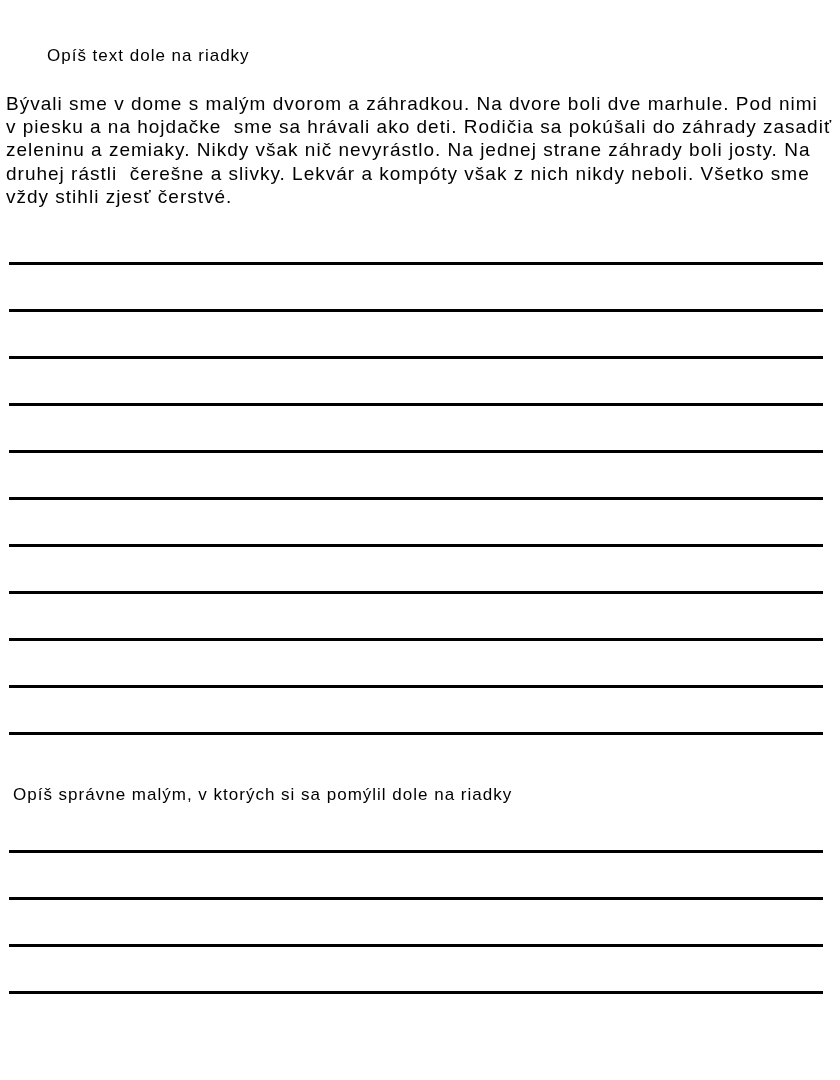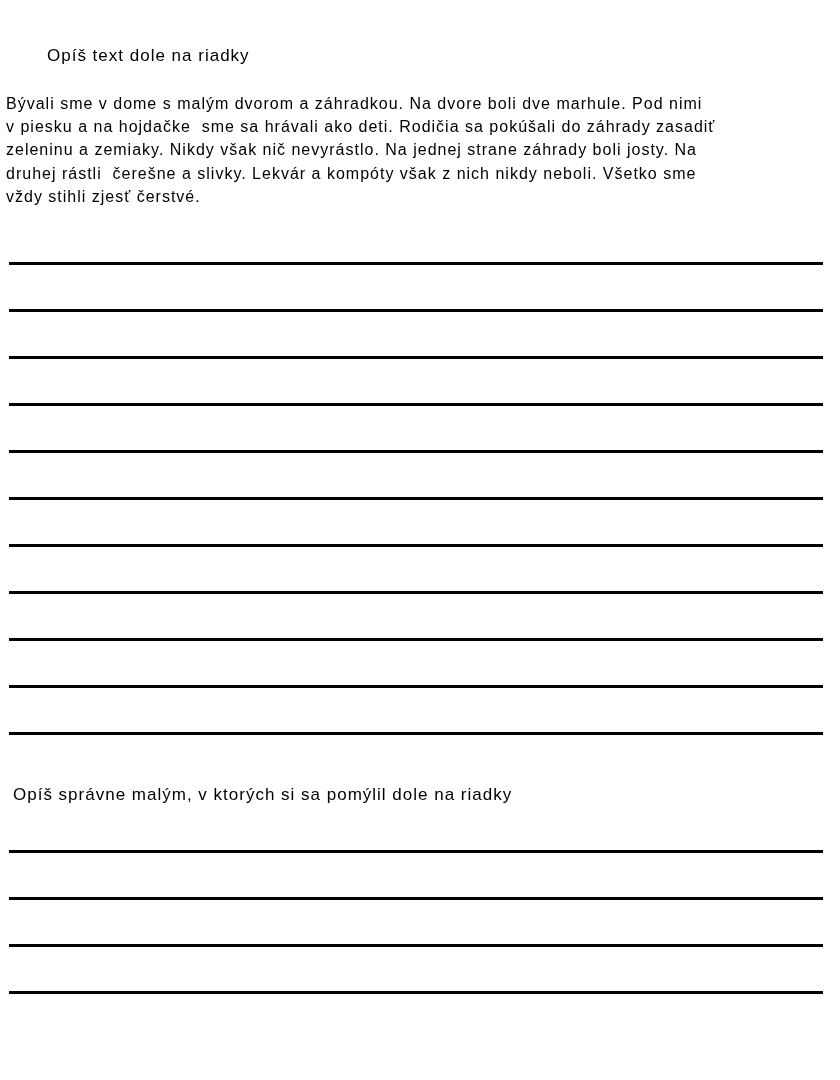--- a/index.html
+++ b/index.html
@@ -30,21 +30,21 @@
   }
   .instruction-2 {
     left: 13px;
     top: 783px;
   }
   .source-paragraph {
     position: absolute;
     left: 6px;
     top: 92px;
     width: 830px;
-    font-size: 16px;
+    font-size: 19px;
     line-height: 23.2px;
     letter-spacing: 1px;
     white-space: pre-wrap;
   }
   .lines-block {
     position: absolute;
     left: 9px;
     width: 814px;
   }
   .lines-block-1 { top: 262px; }

